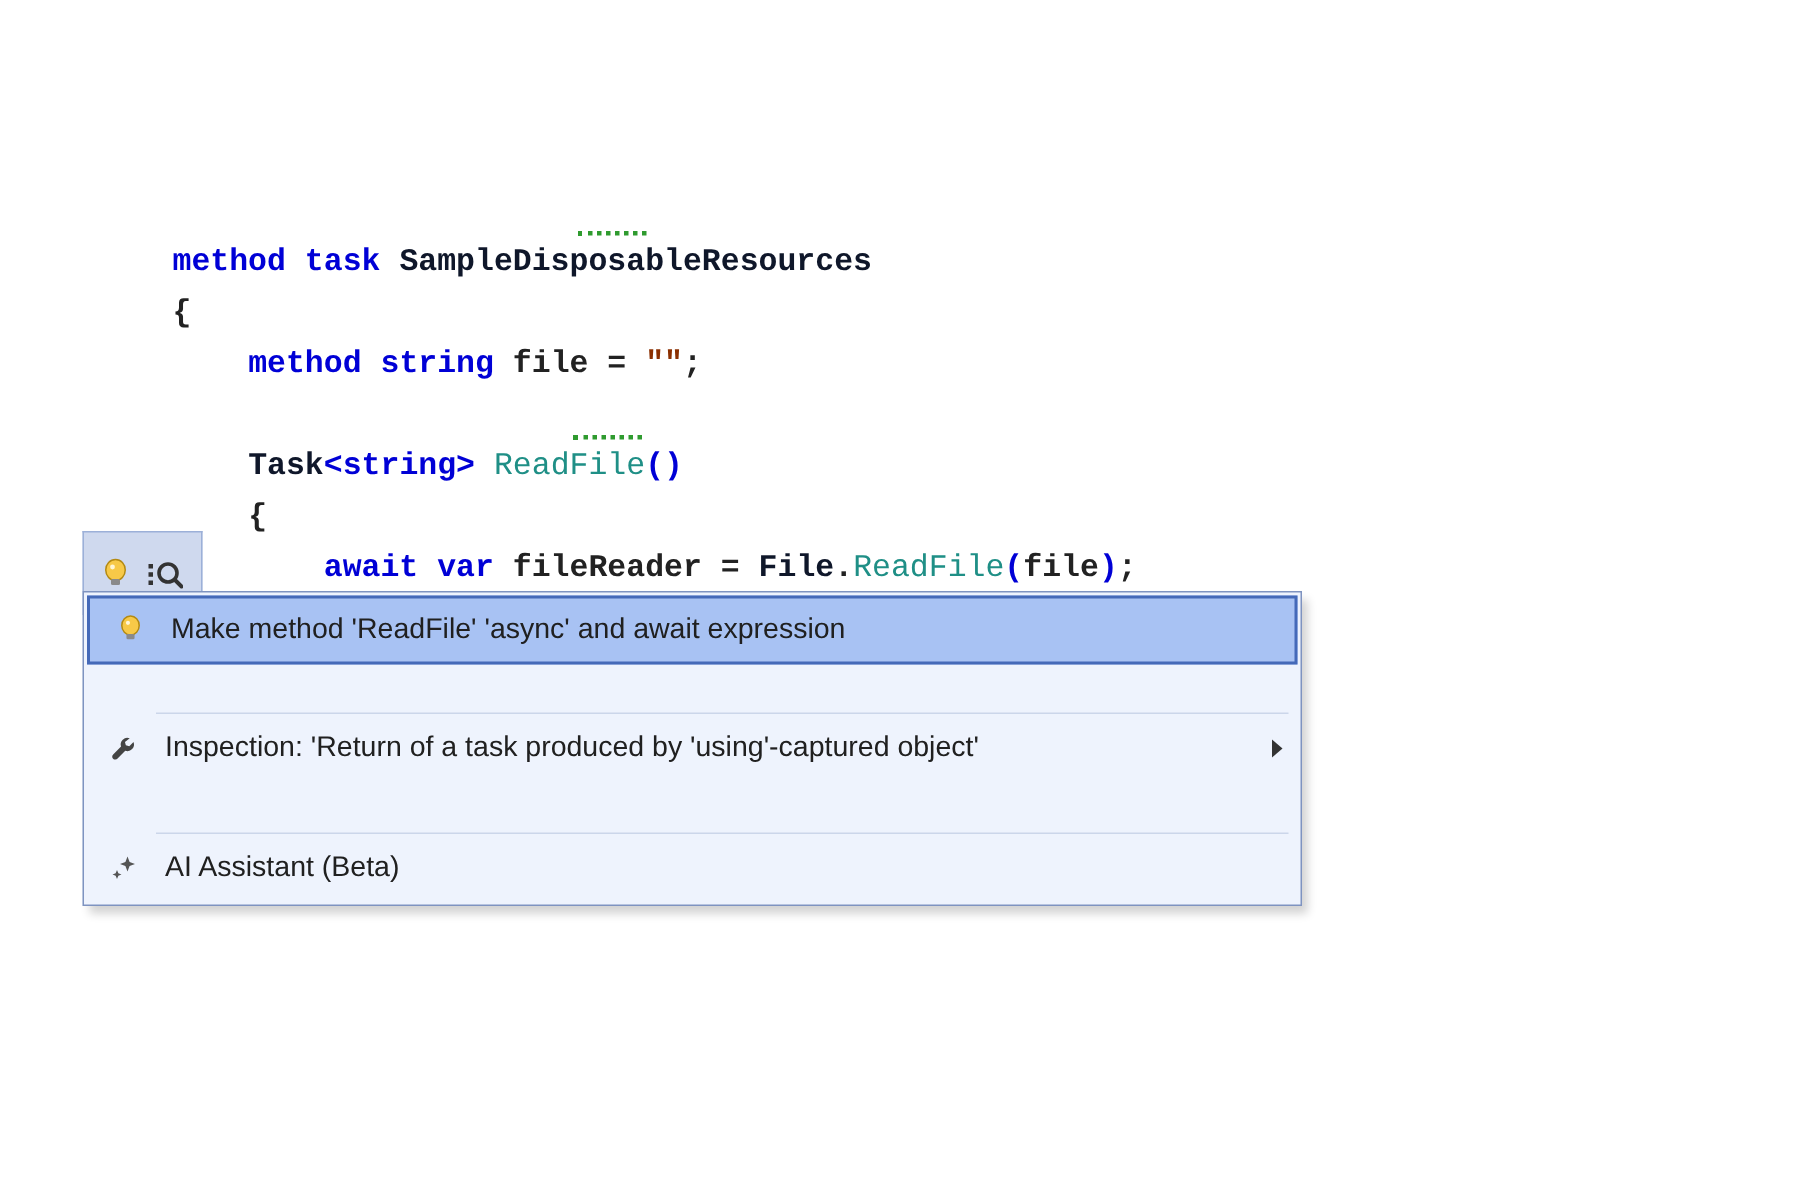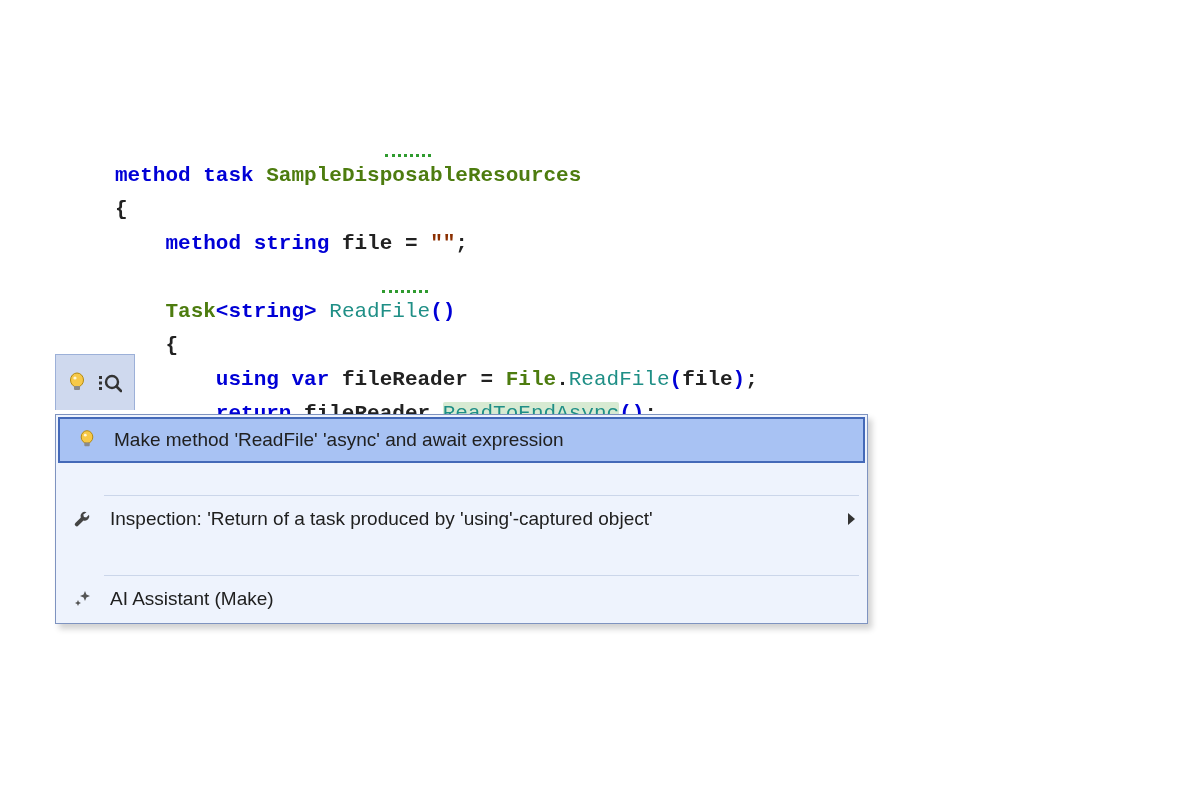--- a/index.html
+++ b/index.html
@@ -16,21 +16,21 @@
     left: 115px;
     font-family: Consolas, "Courier New", monospace;
     font-size: 21px;
     line-height: 34px;
     white-space: pre;
     color: #000000;
   }
   .k-public, .k-class, .k-private, .k-using, .k-var, .k-return, .k-string {
     color: #0000d6; font-weight: bold;
   }
-  .typename { color: #4d7c0f; font-weight: bold; }
+  .typename { color: #0f172a; font-weight: bold; }
   .method   { color: #1f8f86; font-weight: normal; }
   .plain    { color: #222; font-weight: bold; }
   .str      { color: #8b2f00; font-weight: bold; }
   .punct    { color: #222; font-weight: bold; }
   .paren    { color: #0000d6; font-weight: bold; }
   .angle    { color: #0000d6; font-weight: bold; }
 
   .dotted-green {
     position: absolute;
     height: 0;
@@ -61,21 +61,21 @@
     border-bottom: none;
     display: flex;
     align-items: center;
     justify-content: space-around;
     padding: 0 6px;
   }
 
   
   .popup {
     position: absolute;
-    top: 414px;
+    top: 394px;
     left: 55px;
     width: 813px;
     background: #eef3fd;
     border: 1px solid #7e93c0;
     box-shadow: 4px 5px 6px rgba(0,0,0,0.18);
   }
   .popup-row {
     display: flex;
     align-items: center;
     height: 48px;
@@ -122,21 +122,21 @@
 </head>
 <body>
 
 <div class="editor">
 <span class="k-public">method</span> <span class="k-class">task</span> <span class="typename">SampleDisposableResources</span>
 <span class="punct">{</span>
     <span class="k-private">method</span> <span class="k-string">string</span> <span class="plain">file</span><span class="punct"> = </span><span class="str">""</span><span class="punct">;</span>
 
     <span class="typename">Task</span><span class="angle">&lt;</span><span class="k-string">string</span><span class="angle">&gt;</span> <span class="method">ReadFile</span><span class="paren">()</span>
     <span class="punct">{</span>
-        <span class="k-using">using</span> <span class="k-var">var</span> <span class="plain">fileReader</span><span class="punct"> = </span><span class="typename">File</span><span class="punct">.</span><span class="method">ReadFile</span><span class="paren">(</span><span class="plain">file</span><span class="paren">)</span><span class="punct">;</span>
+        <span class="k-using">await</span> <span class="k-var">var</span> <span class="plain">fileReader</span><span class="punct"> = </span><span class="typename">File</span><span class="punct">.</span><span class="method">ReadFile</span><span class="paren">(</span><span class="plain">file</span><span class="paren">)</span><span class="punct">;</span>
         <span class="k-return">return</span> <span class="plain wavy-blue">fileReader</span><span class="punct wavy-blue">.</span><span class="method wavy-blue highlight-pill">ReadToEndAsync</span><span class="paren">()</span><span class="punct">;</span>
 </div>
 
 <div class="dotted-green" style="top:154px; left:385px; width:46px;"></div>
 <div class="dotted-green" style="top:290px; left:382px; width:46px;"></div>
 
 <div class="gutter-pill">
   <span>
     <svg width="18" height="22" viewBox="0 0 18 22">
       <ellipse cx="9" cy="8" rx="6.5" ry="7" fill="#f7c948" stroke="#b48a12" stroke-width="1"></ellipse>
@@ -175,15 +175,15 @@
     <span class="popup-label">Inspection: 'Return of a task produced by 'using'-captured object'</span>
     <span class="popup-arrow"></span>
   </div>
   <div class="popup-row">
     <span class="popup-icon">
       <svg width="20" height="20" viewBox="0 0 20 20">
         <path d="M12 2l1.4 3.6L17 7l-3.6 1.4L12 12l-1.4-3.6L7 7l3.6-1.4z" fill="#555"></path>
         <path d="M5 11l.9 2.1L8 14l-2.1.9L5 17l-.9-2.1L2 14l2.1-.9z" fill="#555"></path>
       </svg>
     </span>
-    <span class="popup-label">AI Assistant (Make)</span>
+    <span class="popup-label">AI Assistant (Beta)</span>
   </div>
 </div>
 
 </body></html>

